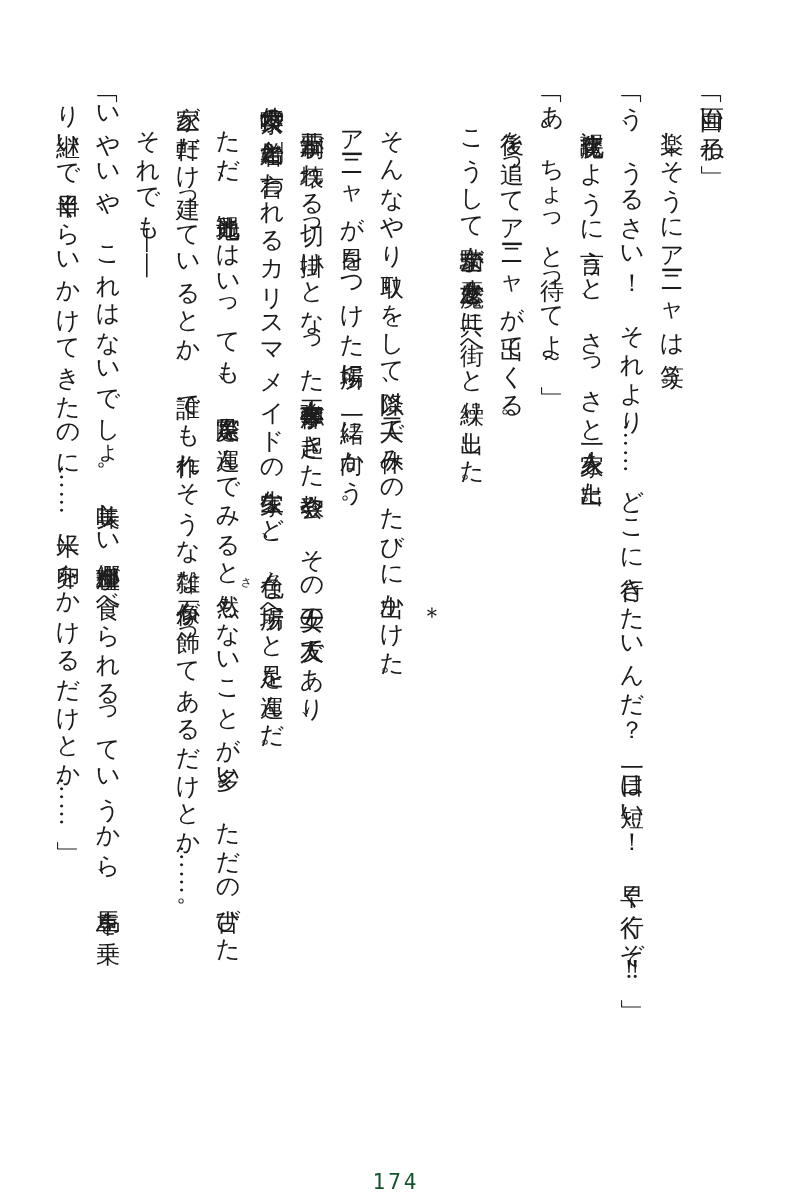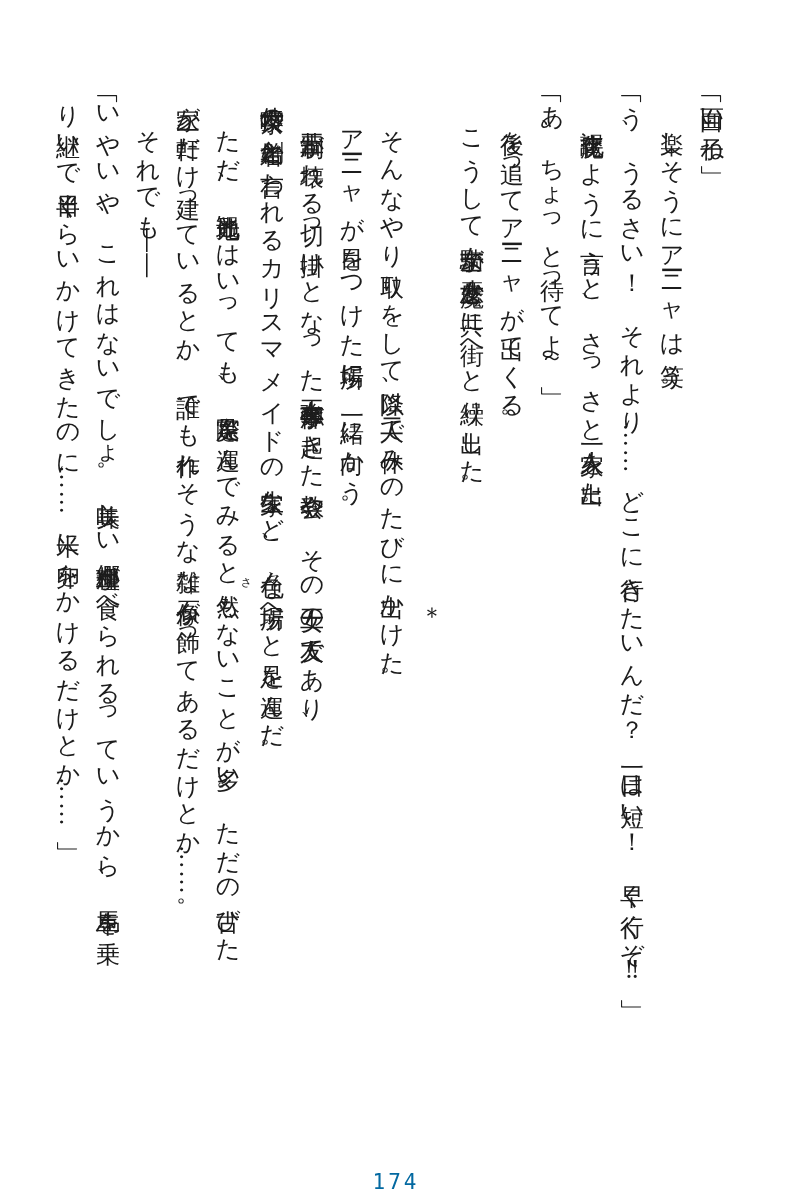--- a/index.html
+++ b/index.html
@@ -75,14 +75,14 @@
       <p class="line">　そんなやり取りをして以降、二人で休みのたびに出かけた。</p>
       <p class="line">　アーニャが目をつけた場所に、一緒に向かう。</p>
       <p class="line">　昔王制が壊れる切っ掛けとなった王女強奪事件が起きた教会や、その王女の友人であり、</p>
       <p class="line">侍女喫茶の創始者と言われるカリスマメイドの生家など、色々な場所へと足を運んだ。</p>
       <p class="line">　ただ、観光地とはいっても、実際足を運んでみると<ruby>然<rt>さ</rt></ruby>もないことが多い。ただの古びた</p>
       <p class="line">家が一軒だけ建っているとか、誰でも作れそうな雑な石像が飾ってあるだけとか……。</p>
       <p class="line">　それでも――</p>
       <p class="line">「いやいや、これはないでしょ。美味しい郷土料理が食べられるっていうから、馬車を乗</p>
       <p class="line">り継いで半日くらいかけてきたのに……米に卵をかけるだけとか……」</p>
     </main>
-  <footer class="page-number" style="color: #0369a1;">174</footer>
+  <footer class="page-number" style="color: #14532d;">174</footer>
 </div>
 
 </body></html>

